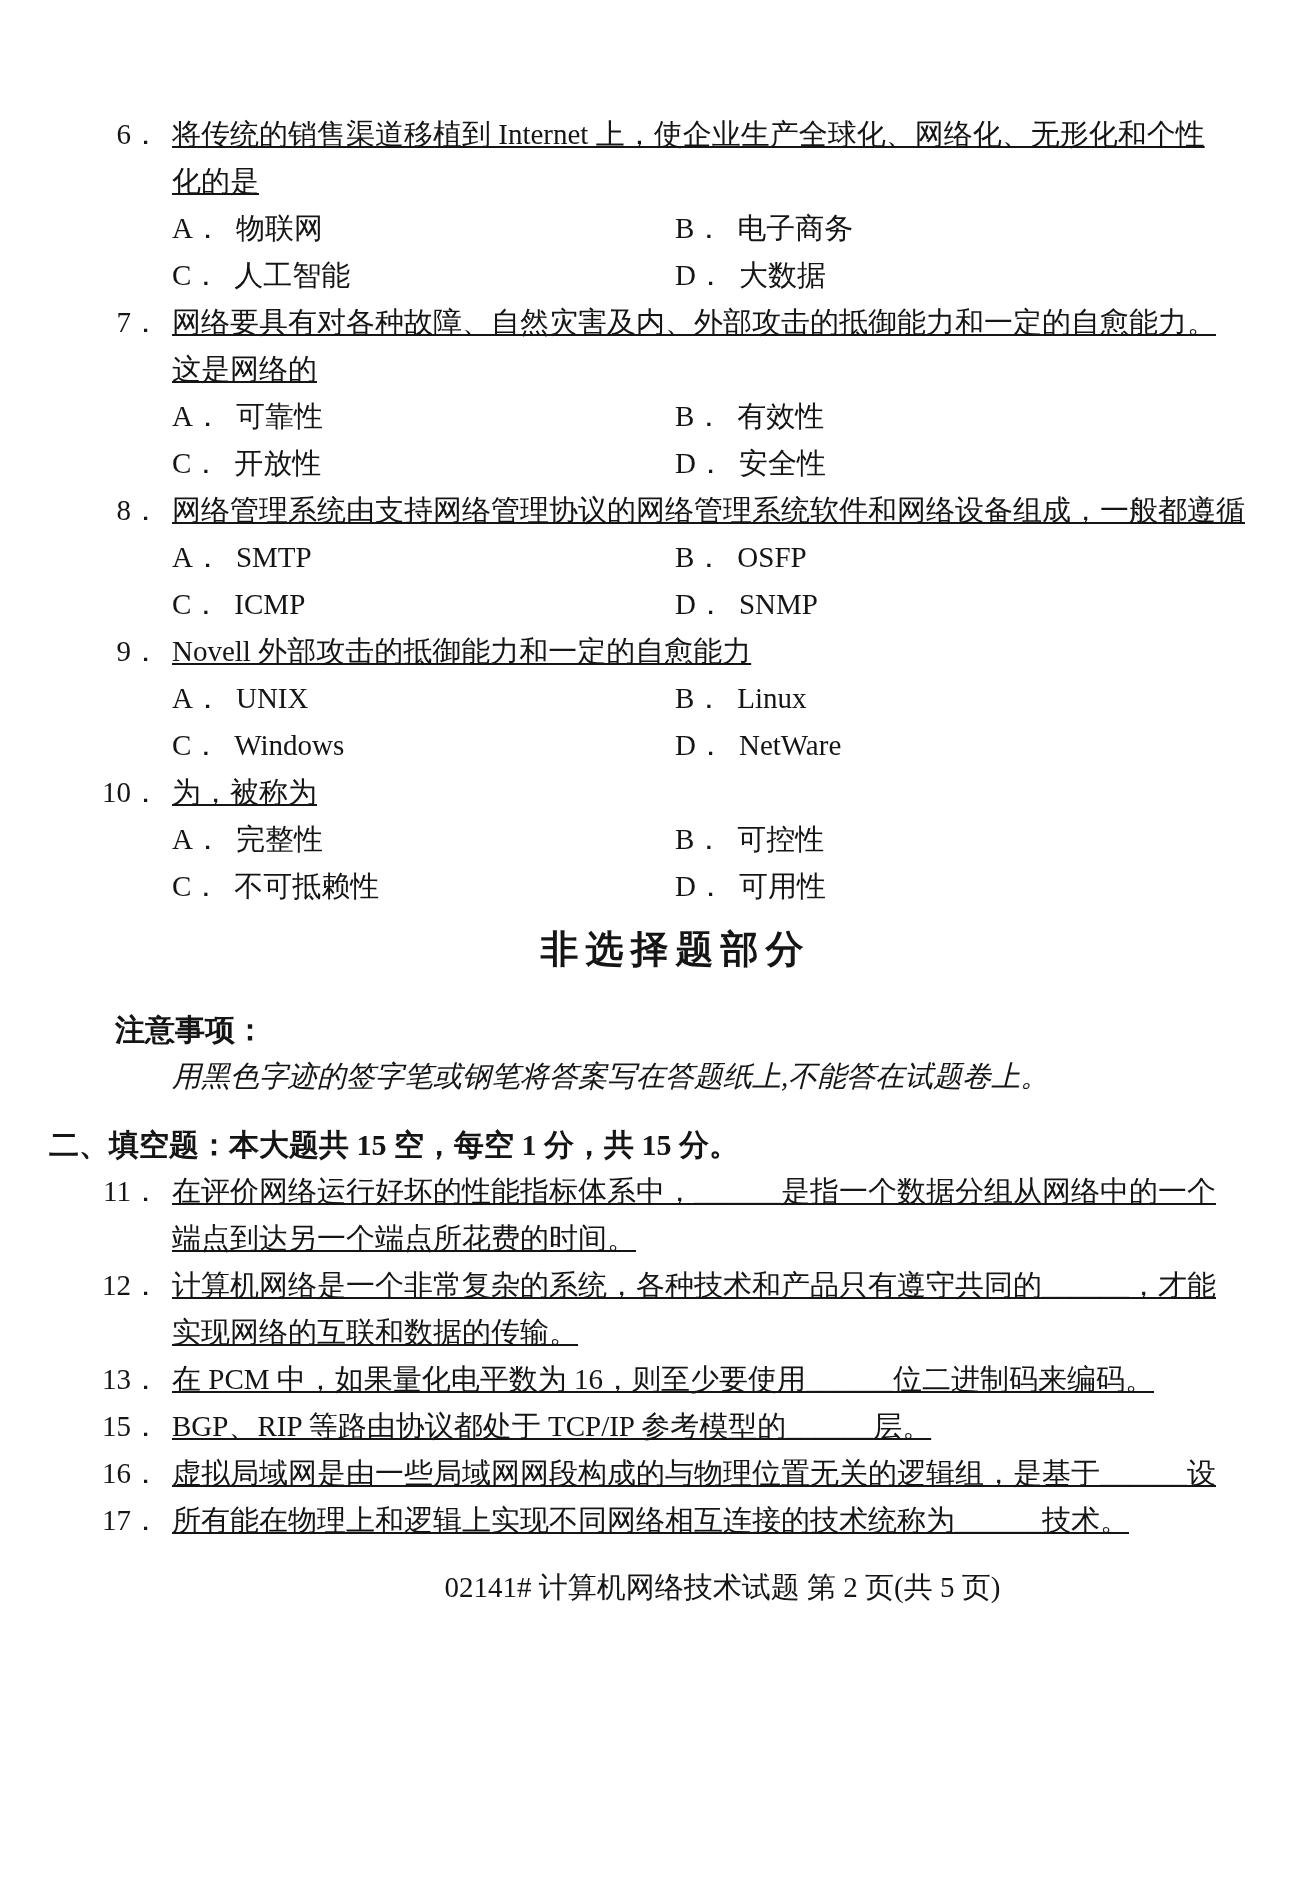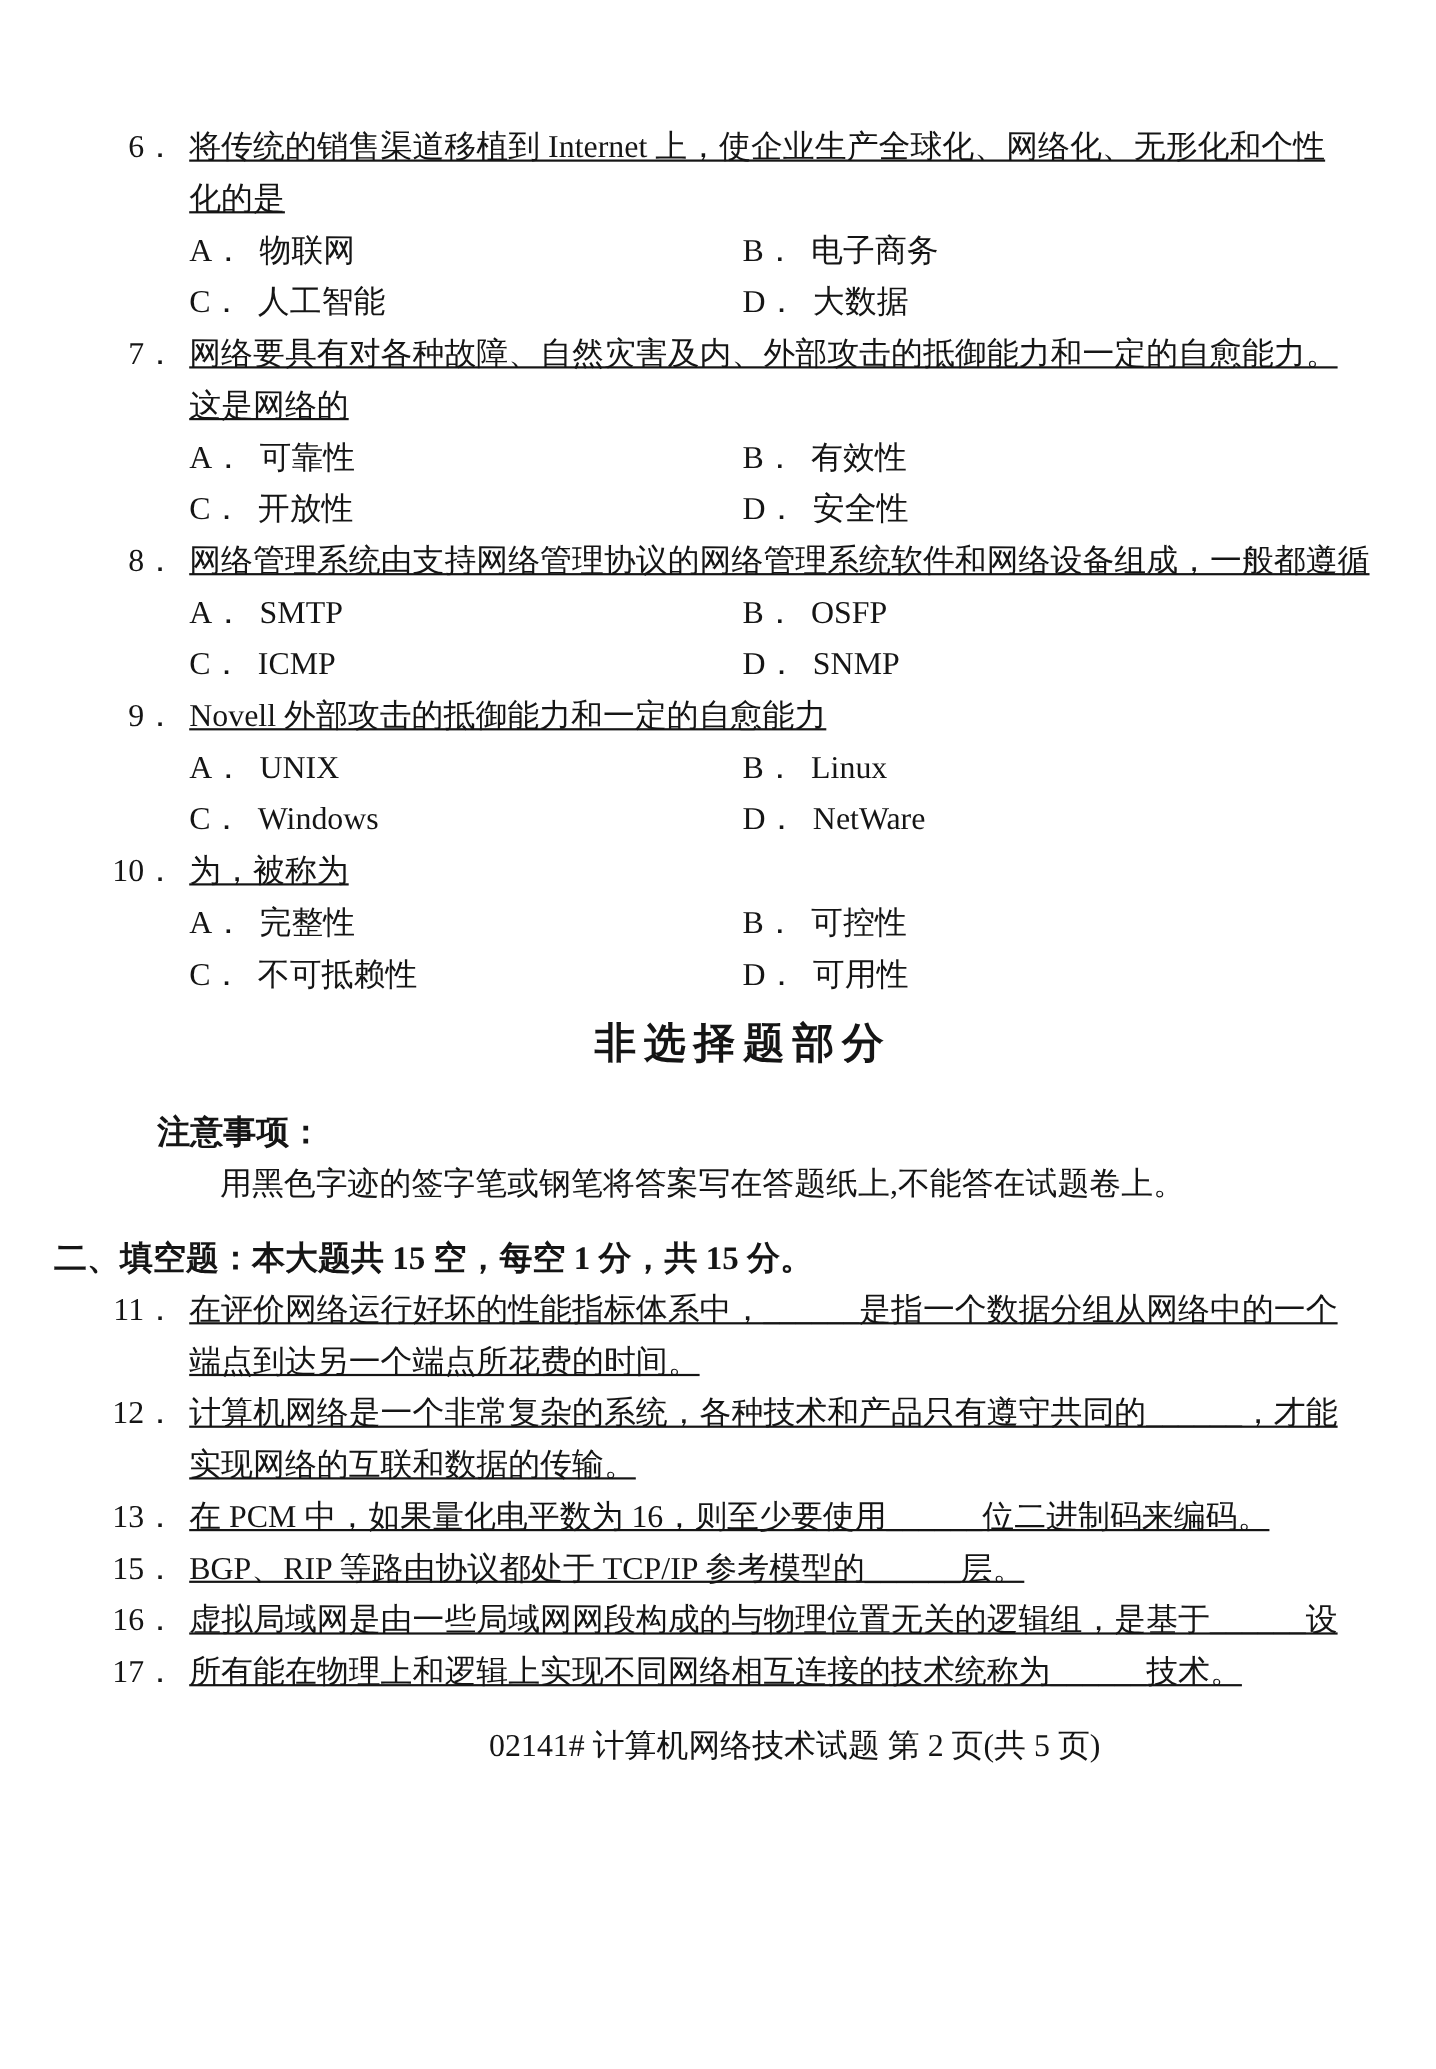--- a/index.html
+++ b/index.html
@@ -54,32 +54,33 @@
   .section-heading {
     margin-top: 16px;
     text-align: center;
     transform: translateX(23px);
     font-size: 38px;
     font-weight: bold;
     line-height: 47px;
     letter-spacing: 7px;
   }
   
-  .notes { margin-top: 33px; padding-left: 28px; }
+  .notes { margin-top: 33px; }
   .notes-label {
     padding-left: 115px;
     font-size: 30px;
     font-weight: bold;
     line-height: 47px;
   }
   .notes-text {
     padding-left: 172px;
     font-size: 29px;
     line-height: 47px;
     white-space: nowrap;
+    font-style: italic;
   }
   
   .fill-heading {
     margin-top: 21px;
     padding-left: 49px;
     font-size: 30px;
     font-weight: bold;
     line-height: 47px;
     white-space: nowrap;
   }

